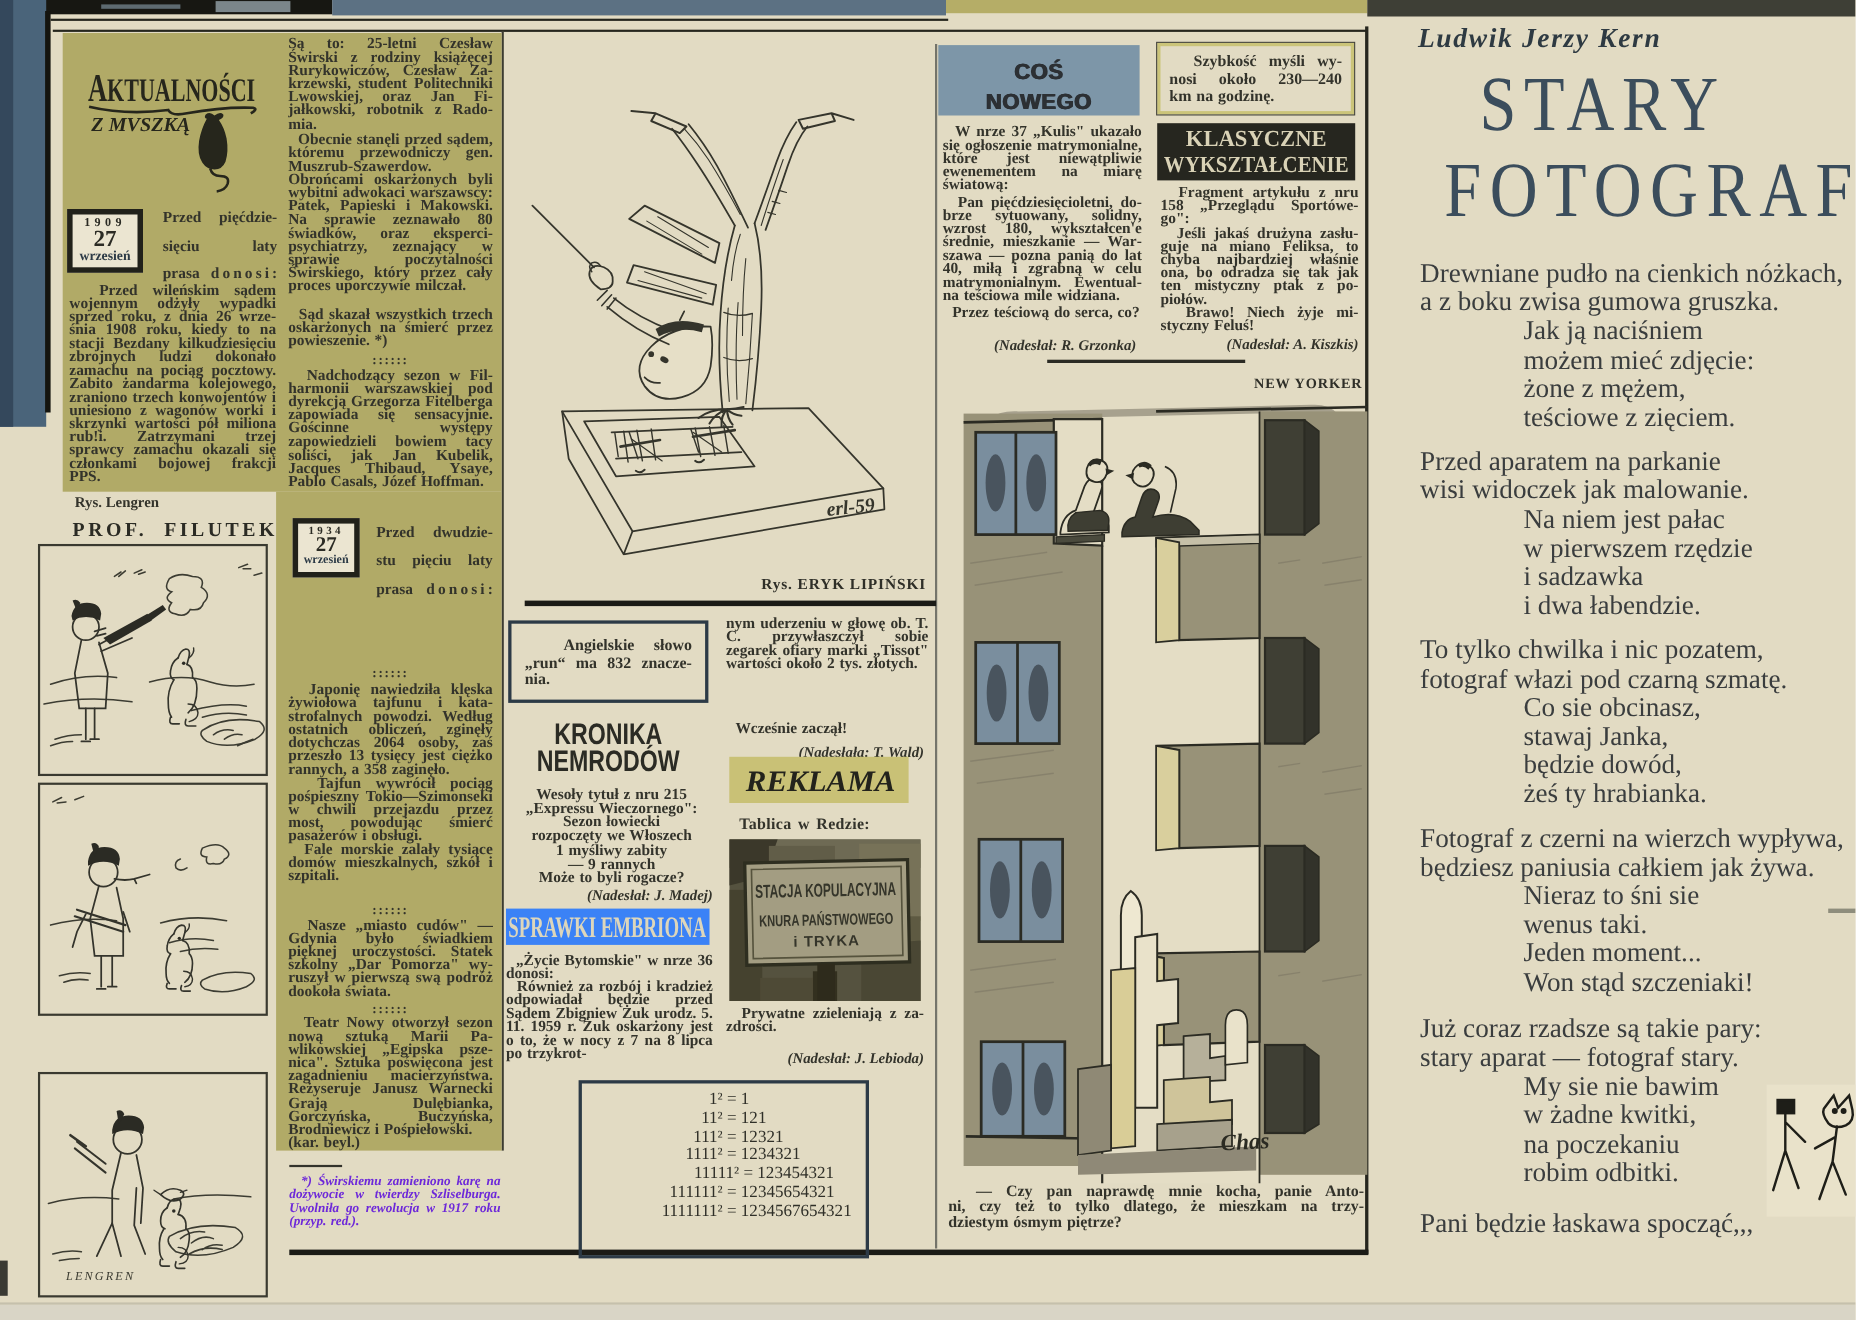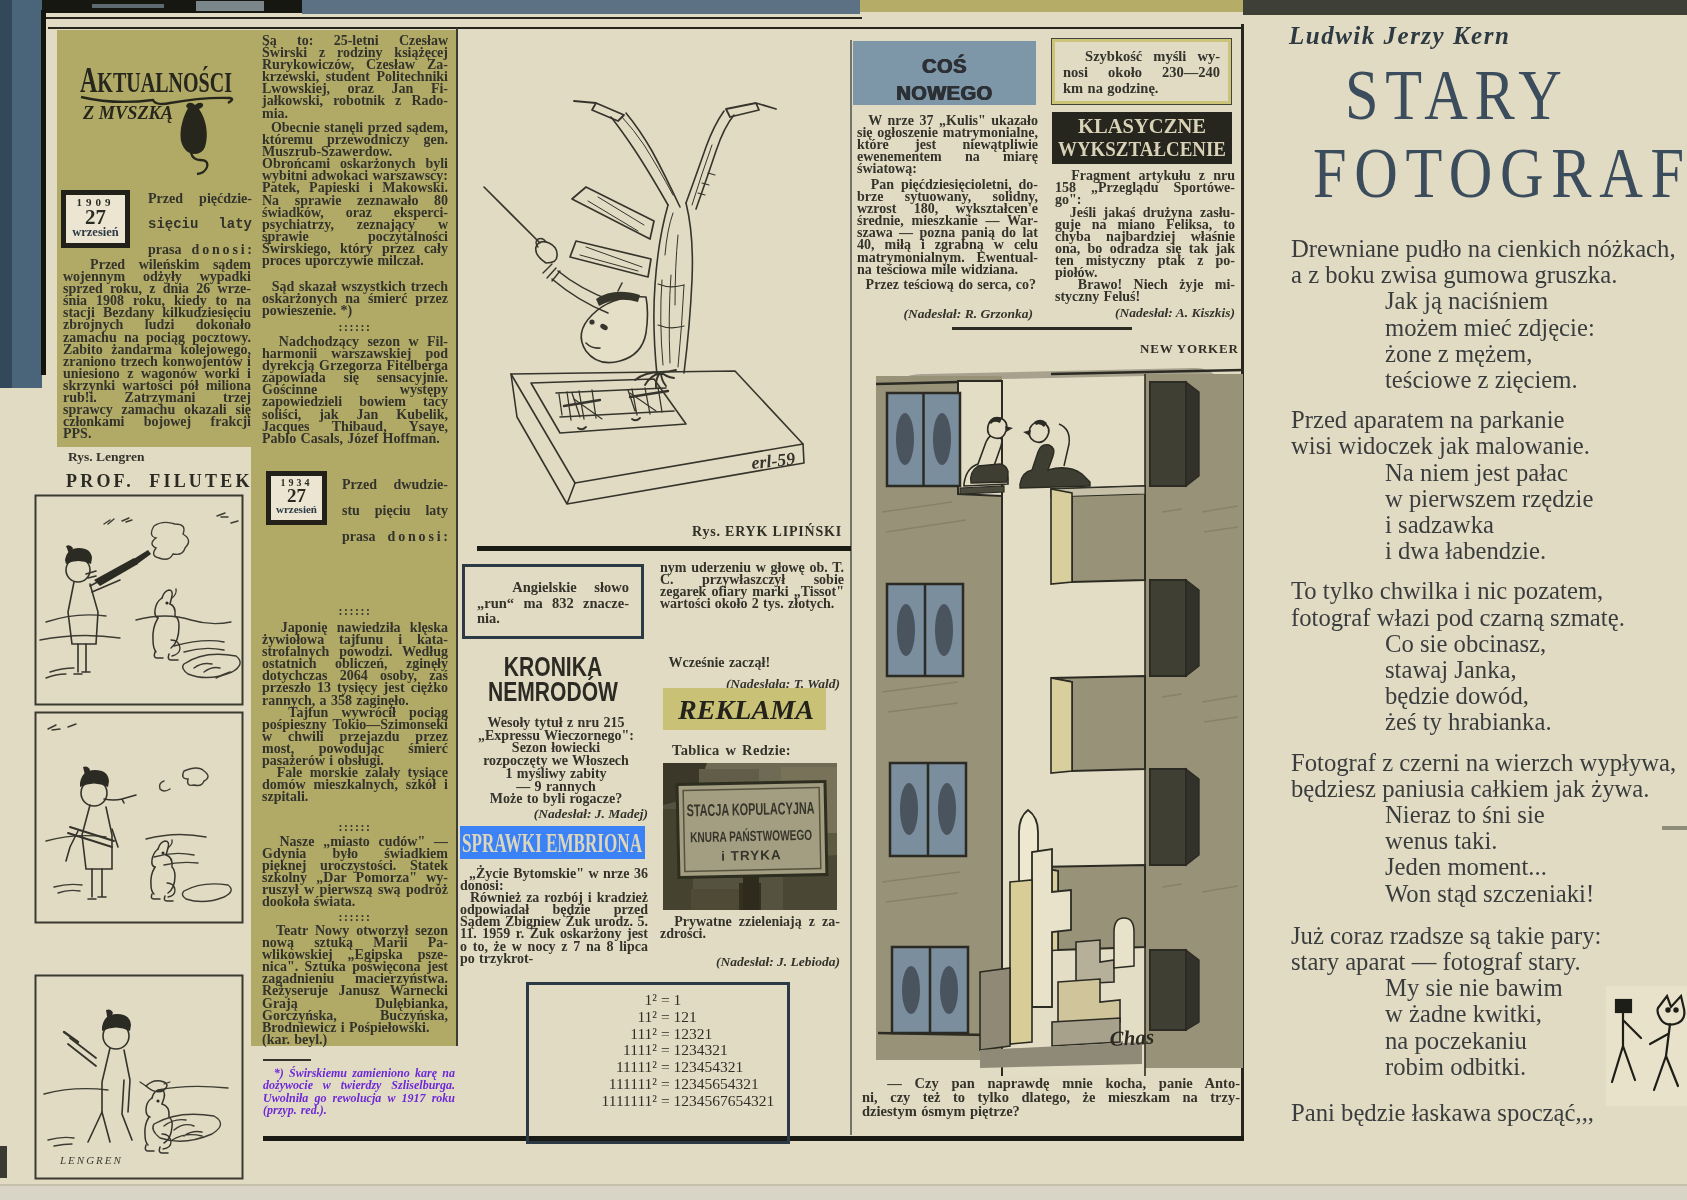--- a/index.html
+++ b/index.html
@@ -70,21 +70,21 @@
 </div>
 
 <div class="abs" style="left:61px;top:190px;width:69px;height:58px;background:#ebe5d1;border:5px solid #21211a;box-sizing:border-box;text-align:center;">
   <div style="font-size:11px;font-weight:bold;letter-spacing:4px;margin-top:2px;line-height:11px;">1909</div>
   <div style="font-size:21px;font-weight:bold;line-height:18px;">27</div>
   <div style="font-size:12.5px;font-weight:bold;color:#2c3a46;line-height:12px;">wrzesień</div>
 </div>
 
 <div class="abs body17" style="left:148px;top:186px;width:104px;line-height:25.5px;">
       <div style="text-align-last:justify;">Przed pięćdzie-</div>
-      <div style="text-align-last:justify;font-family:Liberation Mono, monospace;">sięciu laty</div>
+      <div style="text-align-last:justify;">sięciu laty</div>
       <div style="text-align-last:justify;">prasa d o n o s i :</div>
     </div>
 
 <div class="abs body17 j" style="left:63px;top:259px;width:188px;">&nbsp;&nbsp;Przed wileńskim sądem wojennym odżyły wypadki sprzed roku, z dnia 26 wrze­śnia 1908 roku, kiedy to na stacji Bezdany kilkudziesię­ciu zbrojnych ludzi dokona­ło zamachu na pociąg pocz­towy. Zabito żandarma ko­lejowego, zraniono trzech konwojentów i uniesiono z wagonów worki i skrzynki wartości pół miliona rub!i. Zatrzymani trzej sprawcy zamachu okazali się człon­kami bojowej frakcji PPS.</div>
 
 <div class="abs b" style="left:68px;top:449px;font-size:13.5px;color:#33332b;">Rys. Lengren</div>
 
 <div class="abs b" style="left:66px;top:471px;font-size:18px;letter-spacing:3.2px;color:#2b2b24;">PROF.&nbsp;&nbsp;FILUTEK</div>
 
 <div class="abs" style="left:34px;top:494px;">
@@ -355,21 +355,21 @@
 <div class="abs body17 j" style="left:660px;top:916px;width:180px;">&nbsp;&nbsp;Prywatne zzieleniają z za­zdrości.</div>
 
 <div class="abs nad" style="left:660px;top:954px;width:180px;">(Nadesłał: J. Lebioda)</div>
 
 <div class="abs" style="left:526px;top:982px;width:264px;height:162px;border:3.5px solid #2c3a46;box-sizing:border-box;">
   <div style="font-size:15.5px;line-height:16.8px;color:#2f2f28;margin-top:7px;font-weight:normal;">
     <div><span style="display:inline-block;width:128px;text-align:right;">1²</span> = 1</div>
     <div><span style="display:inline-block;width:128px;text-align:right;">11²</span> = 121</div>
     <div><span style="display:inline-block;width:128px;text-align:right;">111²</span> = 12321</div>
     <div><span style="display:inline-block;width:128px;text-align:right;">1111²</span> = 1234321</div>
-    <div><span style="display:inline-block;width:128px;text-align:right;">11111²</span> = 123454321</div>
+    <div><span style="display:inline-block;width:128px;text-align:right;margin-left:15px;">11111²</span> = 123454321</div>
     <div><span style="display:inline-block;width:128px;text-align:right;">111111²</span> = 12345654321</div>
     <div><span style="display:inline-block;width:128px;text-align:right;">1111111²</span> = 1234567654321</div>
   </div>
 </div>
 
 <div class="abs" style="left:853px;top:41px;width:183px;height:64px;background:#7d96a8;text-align:center;font-family:'Liberation Sans',sans-serif;font-weight:bold;color:#2c3034;">
   <div style="font-size:20px;line-height:27px;margin-top:12px;letter-spacing:0.5px;text-shadow:0.6px 0 0 #2c3034,-0.6px 0 0 #2c3034;">COŚ<br>NOWEGO</div>
 </div>
 
 <div class="abs body17 j" style="left:857px;top:115px;width:181px;">&nbsp;&nbsp;W nrze 37 „Kulis" ukazało się ogłoszenie matrymonial­ne, które jest niewątpliwie ewenementem na miarę światową:</div>

